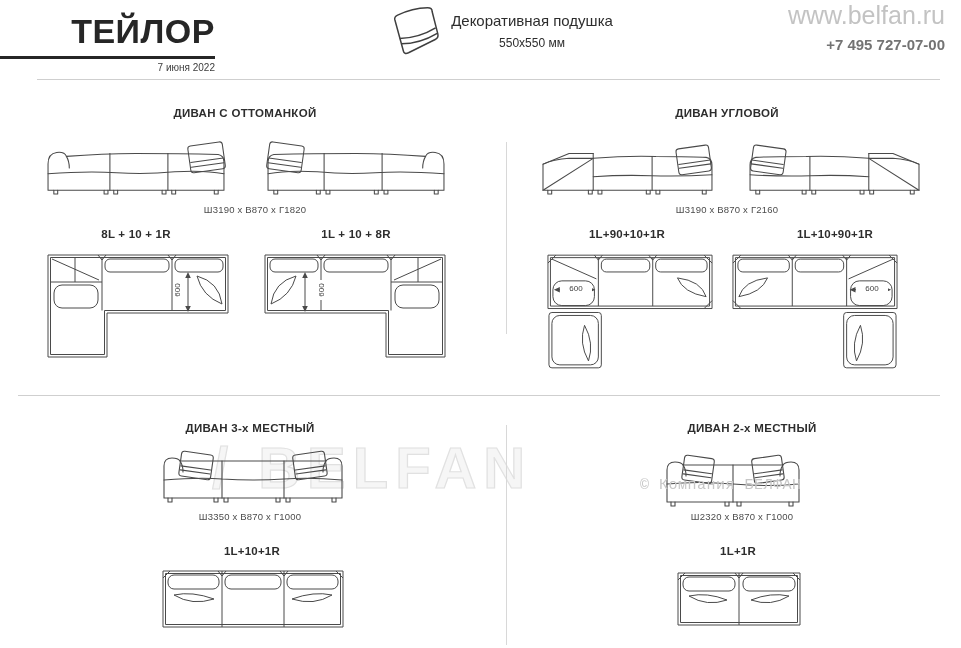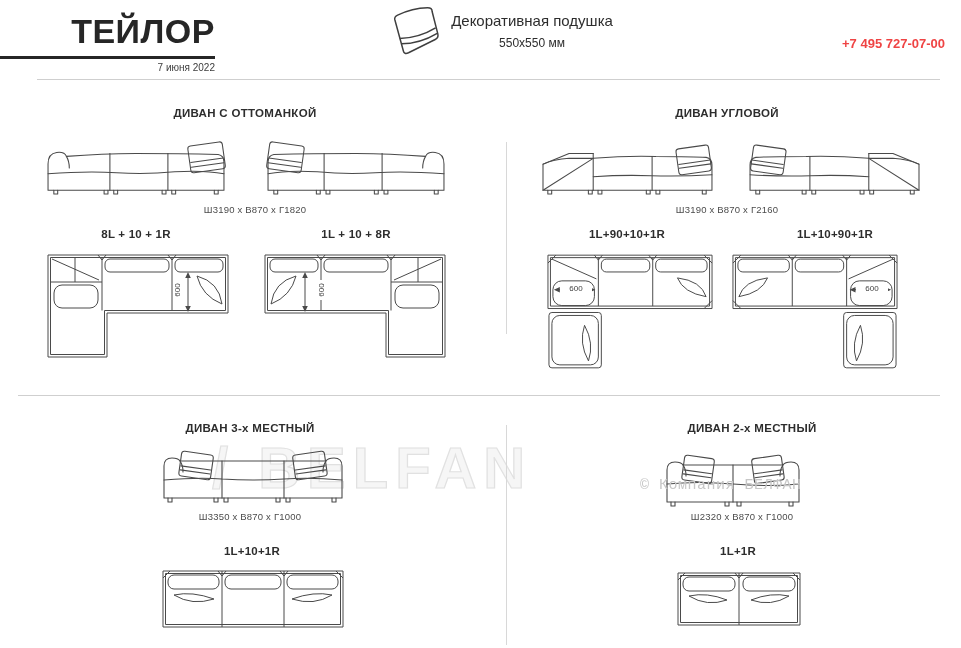--- a/index.html
+++ b/index.html
@@ -181,21 +181,22 @@
   <div class="abs" style="left:0; top:12px; width:215px; text-align:right; font-size:34px; font-weight:bold; color:#262626; letter-spacing:.5px; z-index:2;">ТЕЙЛОР</div>
   <div class="abs" style="left:0; top:56px; width:215px; height:3px; background:#262626; z-index:2;"></div>
   <div class="abs" style="left:0; top:62px; width:215px; text-align:right; font-size:10px; color:#3c3c3c; z-index:2;">7 июня 2022</div>
 
   <svg class="abs drawing" style="left:388px; top:3px; z-index:2;" width="58" height="54" viewBox="0 0 60 58">
       <use href="#sym-pillow"></use>
     </svg>
   <div class="abs" style="left:448px; top:12px; width:168px; text-align:center; font-size:15px; color:#2d2d2d; z-index:2;">Декоративная подушка</div>
   <div class="abs" style="left:448px; top:36px; width:168px; text-align:center; font-size:12px; color:#2d2d2d; z-index:2;">550x550 мм</div>
 
-  <div class="abs" style="right:16px; top:36px; font-size:13px; font-weight:600; color:#ef4444; z-index:2;">+7 495 727-07-00</div>
+  <div class="abs" style="right:16px; top:1px; font-size:25px; color:#c3c3c3; z-index:2;">www.belfan.ru</div>
+  <div class="abs" style="right:16px; top:36px; font-size:15px; font-weight:600; color:#737373; z-index:2;">+7 495 727-07-00</div>
 
   <div class="abs divider" style="left:37px; top:79px; width:903px; height:1px;"></div>
   <div class="abs divider" style="left:18px; top:395px; width:922px; height:1px;"></div>
   <div class="abs divider" style="left:506px; top:142px; width:1px; height:192px; background:#d8d8d8;"></div>
   <div class="abs divider" style="left:506px; top:425px; width:1px; height:220px; background:#d8d8d8;"></div>
 
   <div class="abs" style="left:30px; top:100px; width:430px; height:292px; z-index:1;">
     <div class="abs center sec-title" style="left:0; top:7px; width:430px;">ДИВАН С ОТТОМАНКОЙ</div>
     <svg class="abs drawing" style="left:13px; top:38px;" width="186" height="58" viewBox="0 0 190 60">
         <use href="#sym-front-ottoman"></use>

